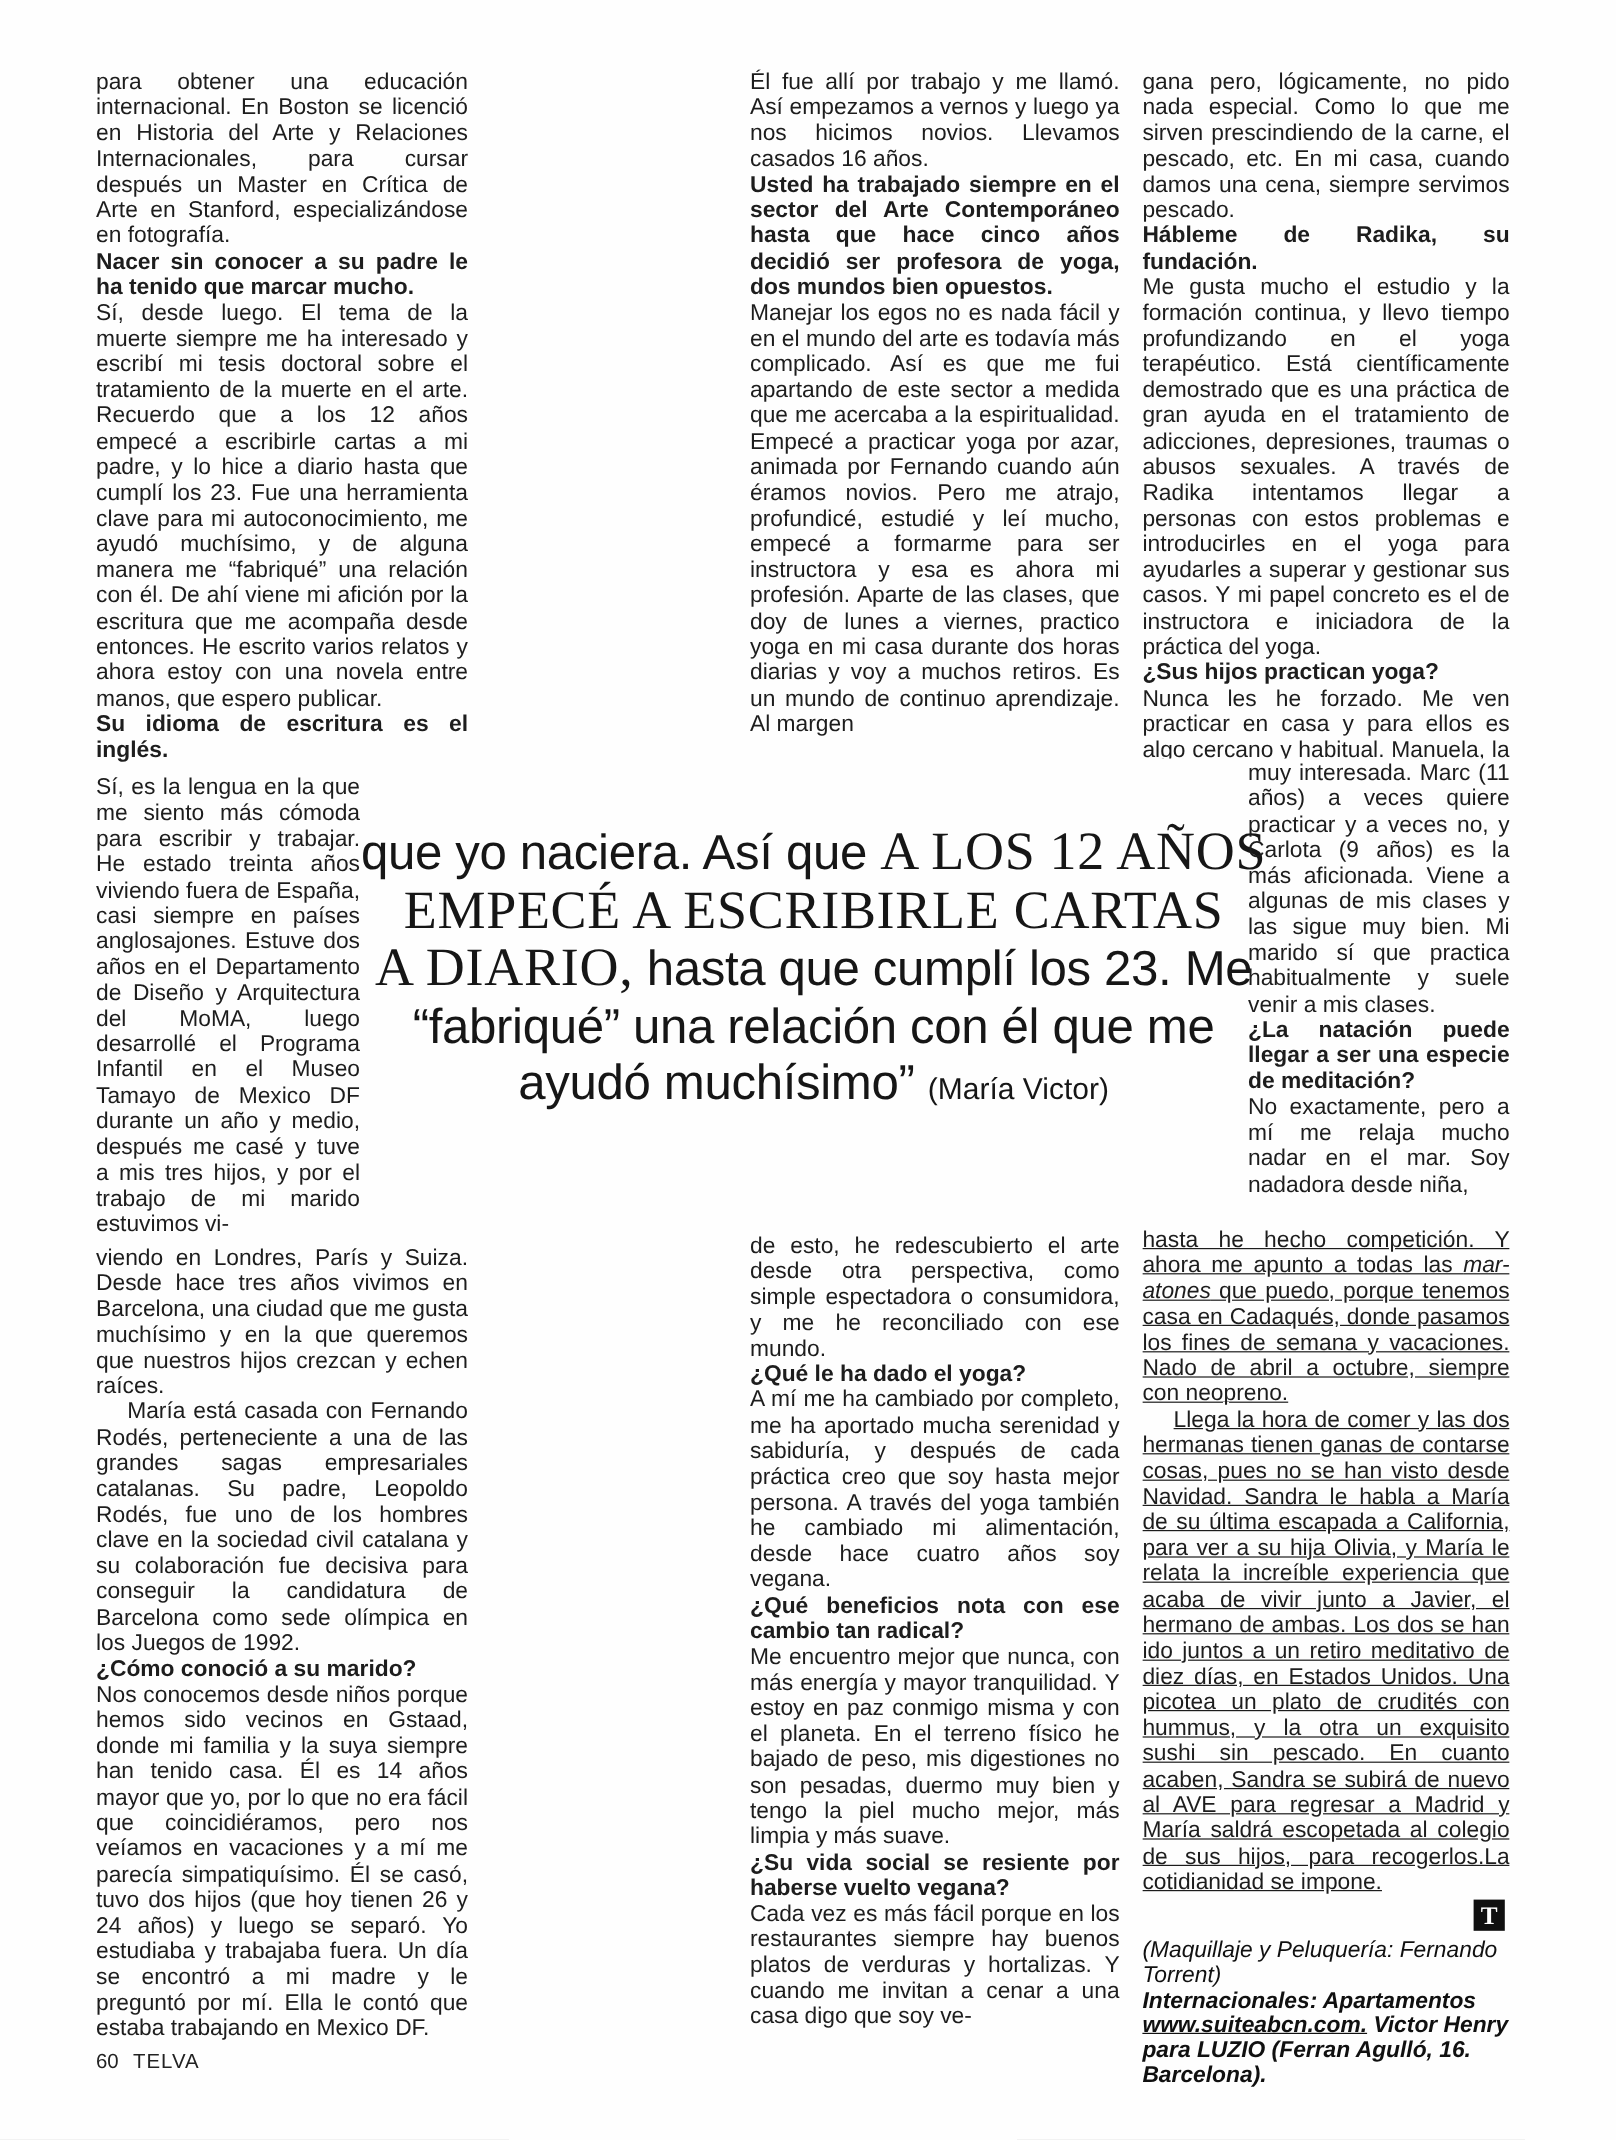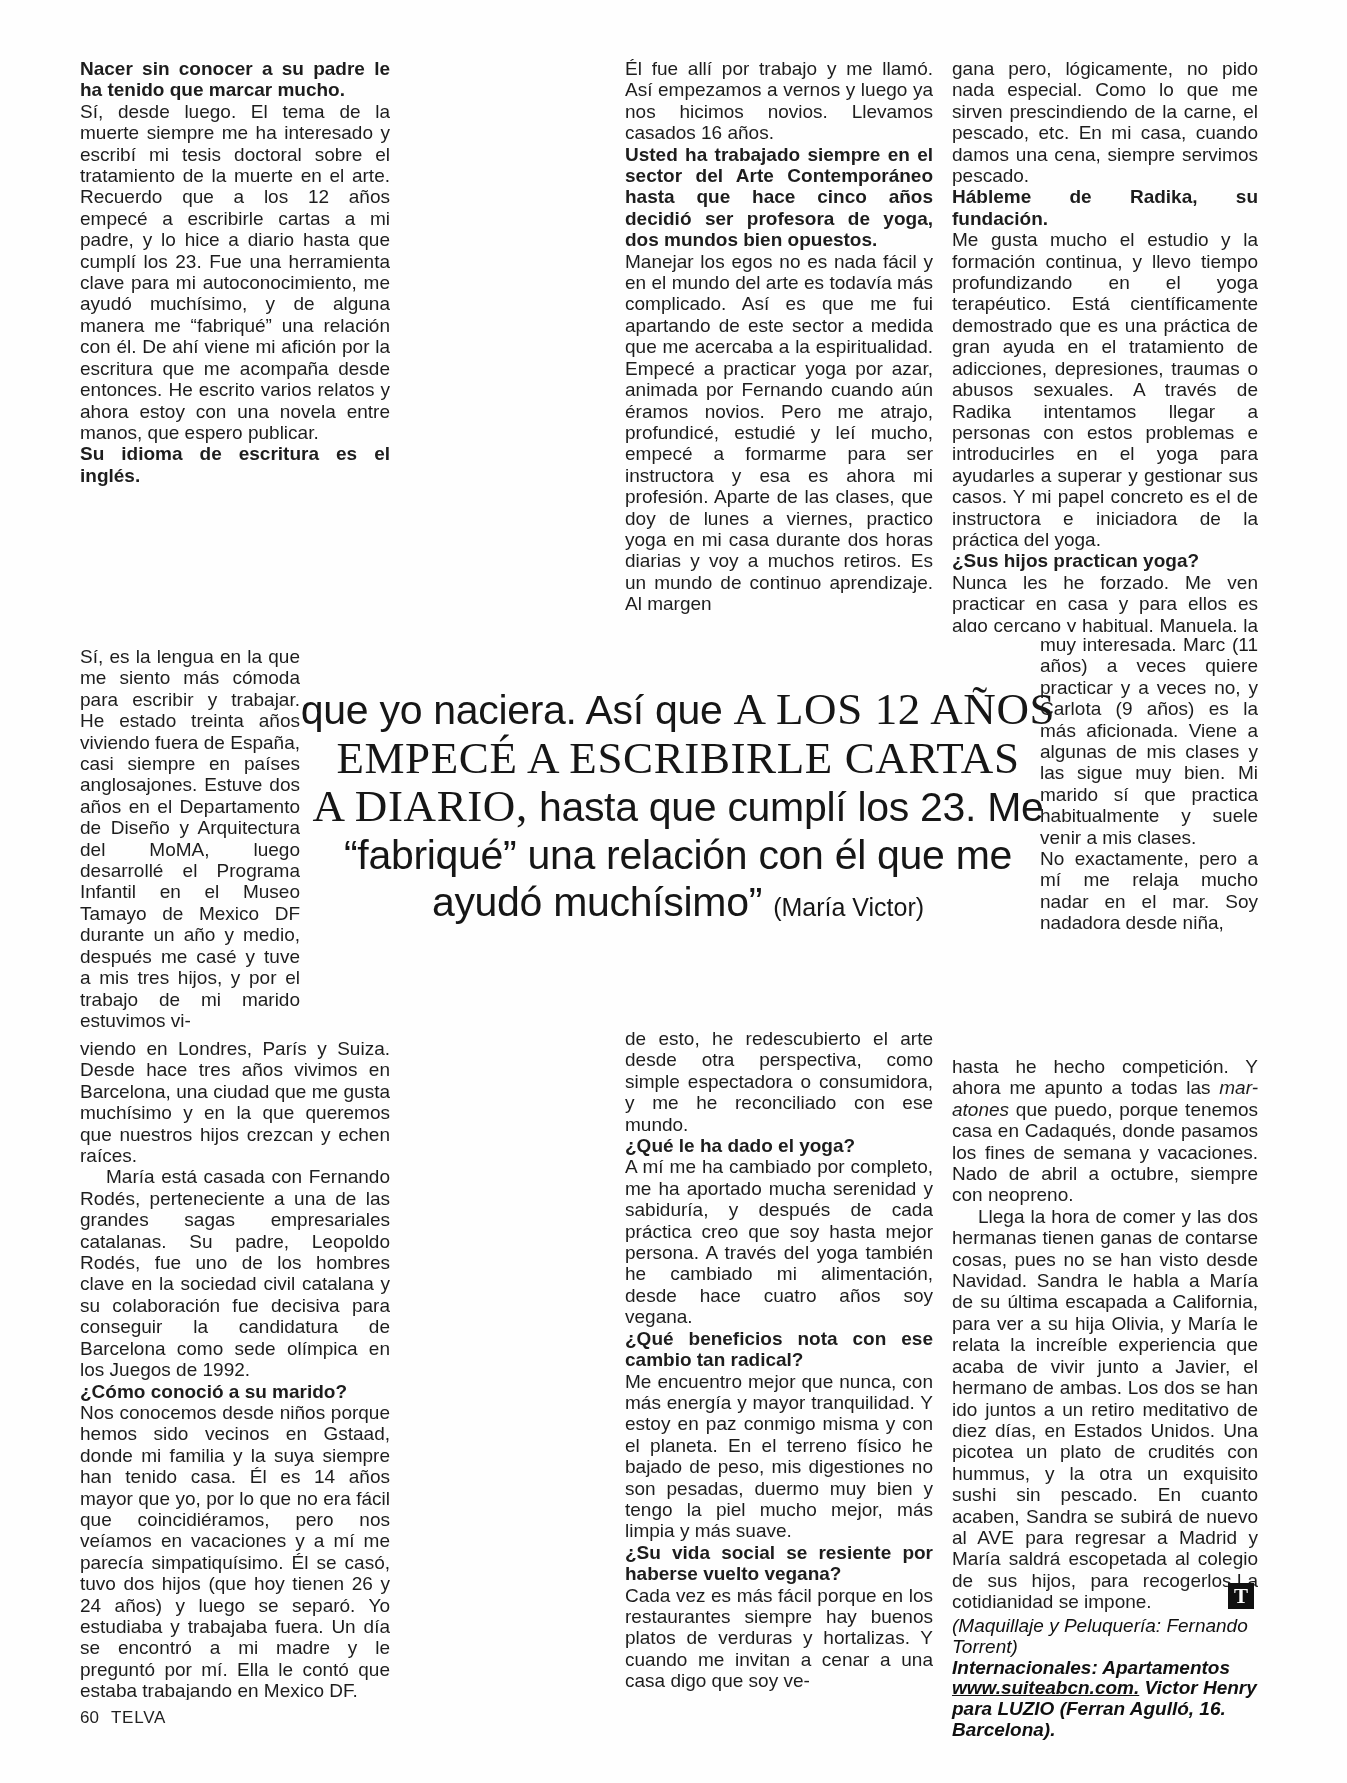--- a/index.html
+++ b/index.html
@@ -30,28 +30,29 @@
   .footer .num{font-weight:400;margin-right:12px;text-align:center;}
   .footer .mag{font-weight:400;letter-spacing:0.8px;}
   
   #left-top{left:80px;top:58px;width:310px;height:588px;overflow:hidden;}
   #left-narrow{left:80px;top:646px;width:220px;height:392px;overflow:hidden;}
   #left-bottom{left:80px;top:1038px;width:310px;height:662px;overflow:hidden;}
   #middle-top{left:625px;top:58px;width:308px;height:588px;overflow:hidden;}
   #middle-bottom{left:625px;top:1028px;width:308px;height:688px;overflow:hidden;}
   #right-top{left:952px;top:58px;width:306px;height:574px;overflow:hidden;}
   #right-narrow{left:1040px;top:634px;width:218px;height:388px;overflow:hidden;}
-  #right-bottom{left:952px;top:1056px;width:306px;height:590px;overflow:hidden;}
+  #right-bottom{left:952px;top:1023px;width:306px;height:590px;overflow:hidden;text-decoration:underline;}
 </style>
 </head>
 <body>
 
 <div class="page">
 
   <div id="left-top" class="seg">
+      <p class="answer">para obtener una educación internacional. En Boston se licenció en Historia del Arte y Relaciones Internacionales, para cursar después un Master en Crítica de Arte en Stanford, especializándose en fotografía.</p>
       <p class="question">Nacer sin conocer a su padre le ha tenido que marcar mucho.</p>
       <p class="answer">Sí, desde luego. El tema de la muerte siempre me ha interesado y escribí mi tesis doctoral sobre el tratamiento de la muerte en el arte. Recuerdo que a los 12 años empecé a escribirle cartas a mi padre, y lo hice a diario hasta que cumplí los 23. Fue una herramienta clave para mi autoconocimiento, me ayudó muchísimo, y de alguna manera me “fabriqué” una relación con él. De ahí viene mi afición por la escritura que me acompaña desde entonces. He escrito varios relatos y ahora estoy con una novela entre manos, que espero publicar.</p>
       <p class="question">Su idioma de escritura es el inglés.</p>
     </div>
 
   <div id="left-narrow" class="seg">
       <p class="answer">Sí, es la lengua en la que me siento más cómoda para escribir y trabajar. He estado treinta años viviendo fuera de España, casi siempre en países anglosajones. Estuve dos años en el Departamento de Diseño y Arquitectura del MoMA, luego desarrollé el Programa Infantil en el Museo Tamayo de Mexico DF durante un año y medio, después me casé y tuve a mis tres hijos, y por el trabajo de mi marido estuvimos vi-</p>
     </div>
 
   <div id="left-bottom" class="seg">
@@ -88,20 +89,21 @@
   <div id="right-top" class="seg">
       <p class="answer">gana pero, lógicamente, no pido nada especial. Como lo que me sirven prescindiendo de la carne, el pescado, etc. En mi casa, cuando damos una cena, siempre servimos pescado.</p>
       <p class="question">Hábleme de Radika, su fundación.</p>
       <p class="answer">Me gusta mucho el estudio y la formación continua, y llevo tiempo profundizando en el yoga terapéutico. Está científicamente demostrado que es una práctica de gran ayuda en el tratamiento de adicciones, depresiones, traumas o abusos sexuales. A través de Radika intentamos llegar a personas con estos problemas e introducirles en el yoga para ayudarles a superar y gestionar sus casos. Y mi papel concreto es el de instructora e iniciadora de la práctica del yoga.</p>
       <p class="question">¿Sus hijos practican yoga?</p>
       <p class="answer">Nunca les he forzado. Me ven practicar en casa y para ellos es algo cercano y habitual. Manuela, la mayor (13 años) no parece</p>
     </div>
 
   <div id="right-narrow" class="seg">
       <p class="answer">muy interesada. Marc (11 años) a veces quiere practicar y a veces no, y Carlota (9 años) es la más aficionada. Viene a algunas de mis clases y las sigue muy bien. Mi marido sí que practica habitualmente y suele venir a mis clases.</p>
+      <p class="question">¿La natación puede llegar a ser una especie de meditación?</p>
       <p class="answer">No exactamente, pero a mí me relaja mucho nadar en el mar. Soy nadadora desde niña,</p>
     </div>
 
   <div id="right-bottom" class="seg">
       <p class="answer"><span>hasta he hecho competición. Y ahora me apunto a todas las </span><span class="italic">mar-atones</span><span> que puedo, porque tenemos casa en Cadaqués, donde pasamos los fines de semana y vacaciones. Nado de abril a octubre, siempre con neopreno.</span></p>
       <p class="narration">Llega la hora de comer y las dos hermanas tienen ganas de contarse cosas, pues no se han visto desde Navidad. Sandra le habla a María de su última escapada a California, para ver a su hija Olivia, y María le relata la increíble experiencia que acaba de vivir junto a Javier, el hermano de ambas. Los dos se han ido juntos a un retiro meditativo de diez días, en Estados Unidos. Una picotea un plato de crudités con hummus, y la otra un exquisito sushi sin pescado. En cuanto acaben, Sandra se subirá de nuevo al AVE para regresar a Madrid y María saldrá escopetada al colegio de sus hijos, para recogerlos.La cotidianidad se impone.</p>
     </div>
 
   <div class="endmark">T</div>
 

